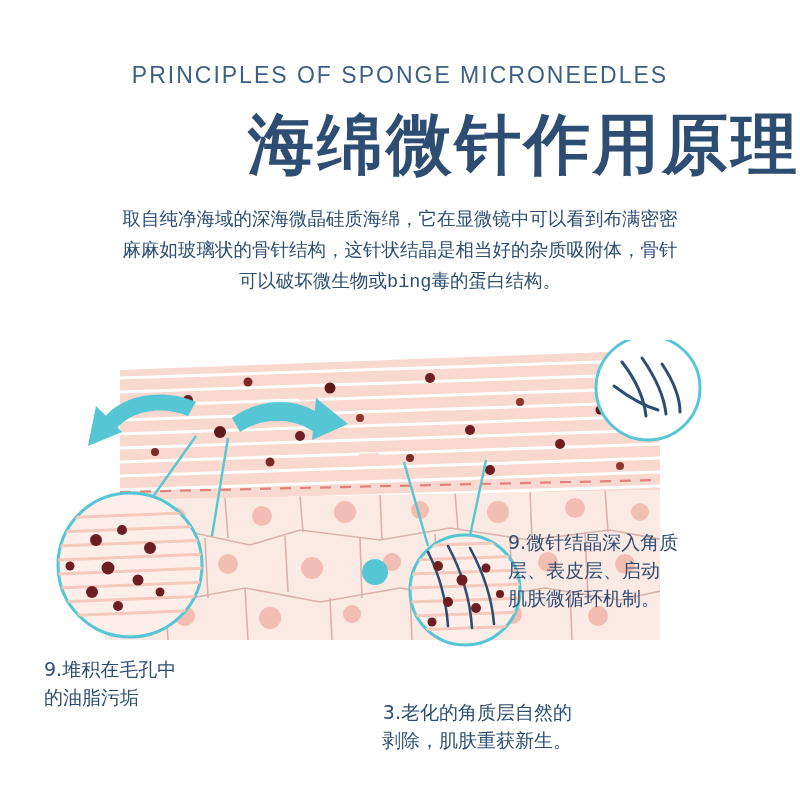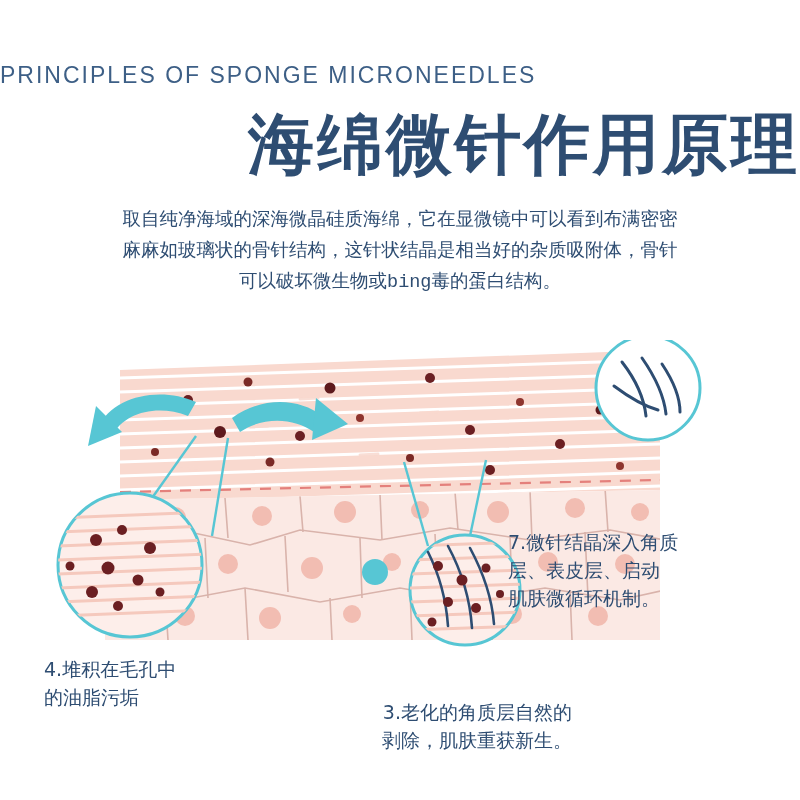--- a/index.html
+++ b/index.html
@@ -15,20 +15,21 @@
     overflow: hidden;
     font-family: "Liberation Sans", sans-serif;
   }
 
   
   .eyebrow {
     position: absolute;
     top: 62px;
     left: 0;
     width: 800px;
+    text-align: center;
     font-size: 23px;
     letter-spacing: 2.0px;
     color: #3d5f86;
     font-family: "Liberation Sans", sans-serif;
   }
   .main-title {
     position: absolute;
     top: 100px;
     left: 0;
     width: 800px;
@@ -258,21 +259,21 @@
         <g clip-path="url(#clipCircR)" stroke="#2e4d72" stroke-width="3" stroke-linecap="round" fill="none">
           <path d="M622,22 C636,40 644,58 646,76"></path>
           <path d="M642,18 C656,38 664,56 666,74"></path>
           <path d="M662,24 C674,42 680,58 680,72"></path>
           <path d="M614,46 C630,58 644,66 658,70"></path>
         </g>
       </g>
     </svg>
   </div>
 
-  <div class="caption" id="caption-1">4.堆积在毛孔中
+  <div class="caption" id="caption-1">9.堆积在毛孔中
 的油脂污垢</div>
-  <div class="caption" id="caption-2">7.微针结晶深入角质
+  <div class="caption" id="caption-2">9.微针结晶深入角质
 层、表皮层、启动
 肌肤微循环机制。</div>
   <div class="caption" id="caption-3">3.老化的角质层自然的
 剥除，肌肤重获新生。</div>
 
 </div>
 
 </body></html>

